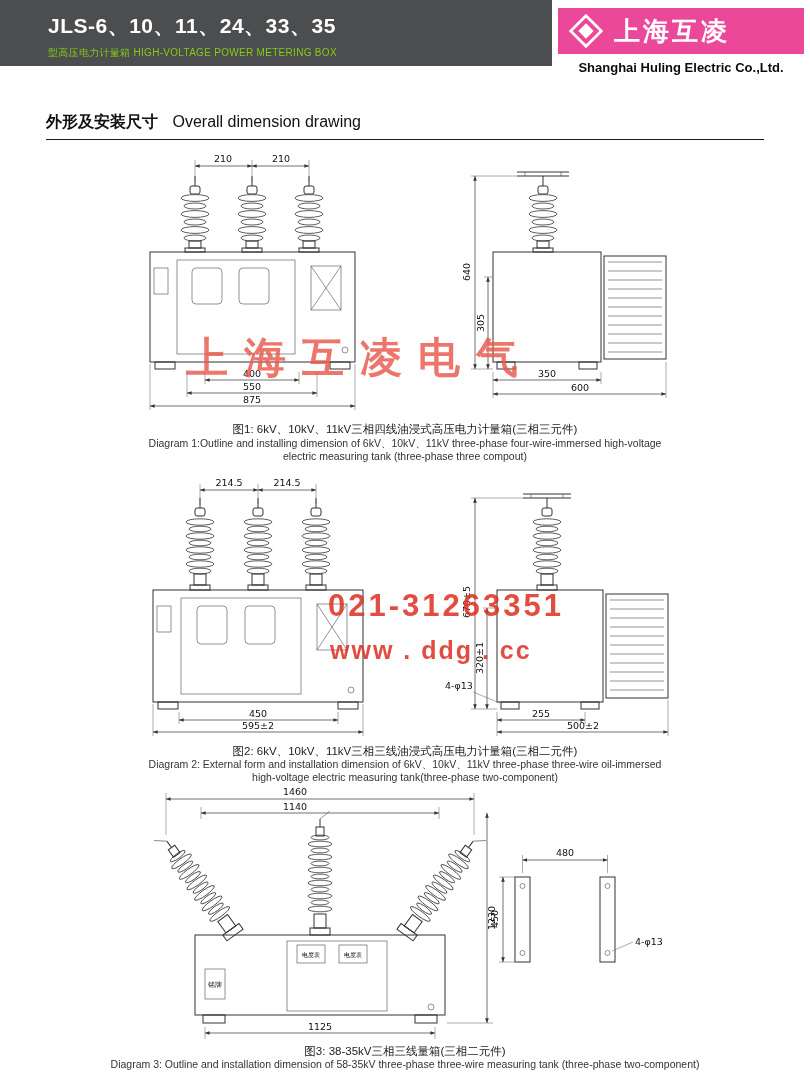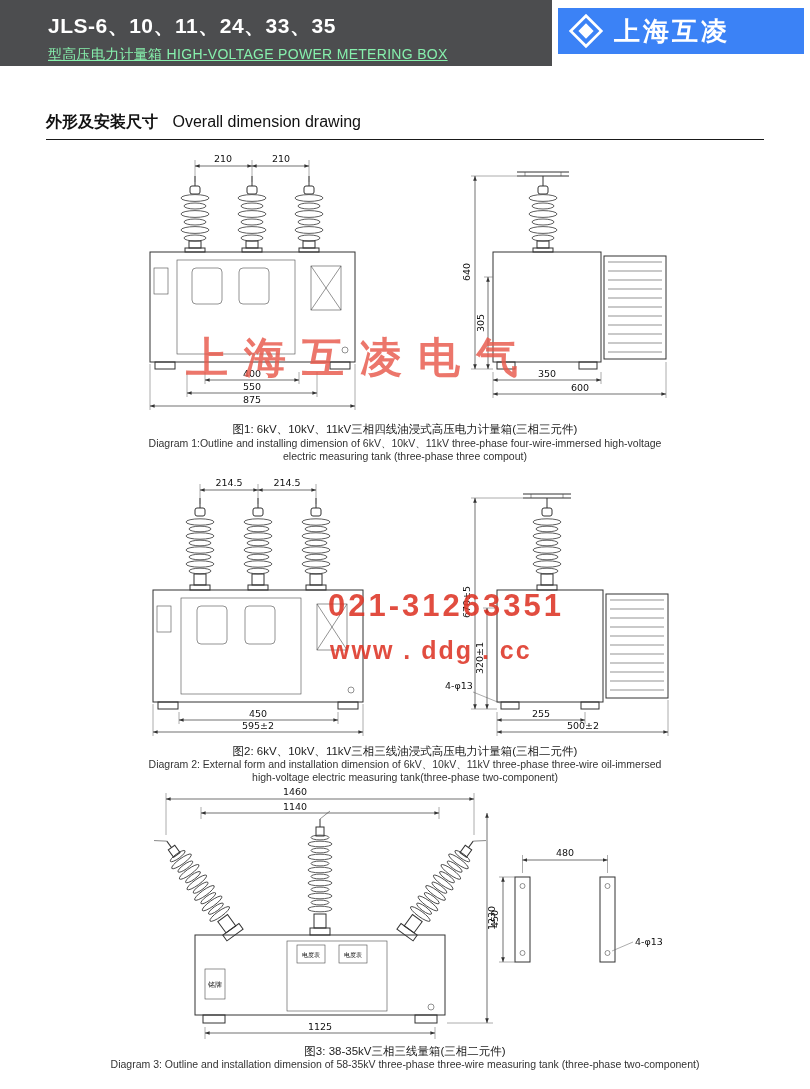--- a/index.html
+++ b/index.html
@@ -2,23 +2,23 @@
 <html><head>
 <meta charset="utf-8">
 <style>
   html,body{margin:0;padding:0;background:#fff;}
   body{width:810px;height:1089px;position:relative;overflow:hidden;
        font-family:"Liberation Sans","DejaVu Sans",sans-serif;color:#111;}
 
   
   .header{position:absolute;left:0;top:0;width:810px;height:66px;background:#4c4d4f;}
   .header-model{position:absolute;left:48px;top:12px;color:#fff;font-size:21px;font-weight:bold;letter-spacing:.5px;}
-  .header-sub{position:absolute;left:48px;top:46px;color:#86efac;font-size:14px;letter-spacing:.3px;text-decoration:underline;}
+  .header-sub{position:absolute;left:48px;top:46px;color:#84cc16;font-size:10px;letter-spacing:.3px;}
   .header-right{position:absolute;top:0;right:0;width:258px;height:86px;background:#fff;}
-  .logo-red{position:absolute;top:8px;left:6px;width:246px;height:46px;background:#3b82f6;display:flex;align-items:center;}
+  .logo-red{position:absolute;top:8px;left:6px;width:246px;height:46px;background:#ec4899;display:flex;align-items:center;}
   .logo-mark{width:36px;height:36px;margin-left:10px;flex:0 0 auto;}
   .logo-text{color:#fff;font-size:26px;font-weight:bold;letter-spacing:3px;margin-left:10px;white-space:nowrap;}
   .company{position:absolute;top:60px;left:0;width:100%;text-align:center;font-size:13px;font-weight:600;color:#0b0b0b;}
 
   
   .sec{position:absolute;left:46px;top:112px;font-size:16px;color:#111;}
   .sec .cn{font-weight:bold;margin-right:10px;}
   .rule{position:absolute;left:46px;top:139px;width:718px;height:0;border-top:1.5px solid #1a1a1a;}
 
   
@@ -55,20 +55,21 @@
   <div class="header-right">
     <div class="logo-red">
       <svg class="logo-mark" viewBox="0 0 40 40">
         <g transform="rotate(45 20 20)">
           <rect x="8" y="8" width="24" height="24" fill="none" stroke="#fff" stroke-width="3"></rect>
           <rect x="14" y="14" width="12" height="12" fill="#fff"></rect>
         </g>
       </svg>
       <span class="logo-text">上海互凌</span>
     </div>
+    <div class="company">Shanghai Huling Electric Co.,Ltd.</div>
   </div>
 </div>
 
 <div class="sec">
   <span class="cn">外形及安装尺寸</span>
   <span class="en">Overall dimension drawing</span>
 </div>
 <div class="rule"></div>
 
 <svg class="drawing" style="left:55px;top:150px" width="700" height="272" viewBox="0 0 700 272">

